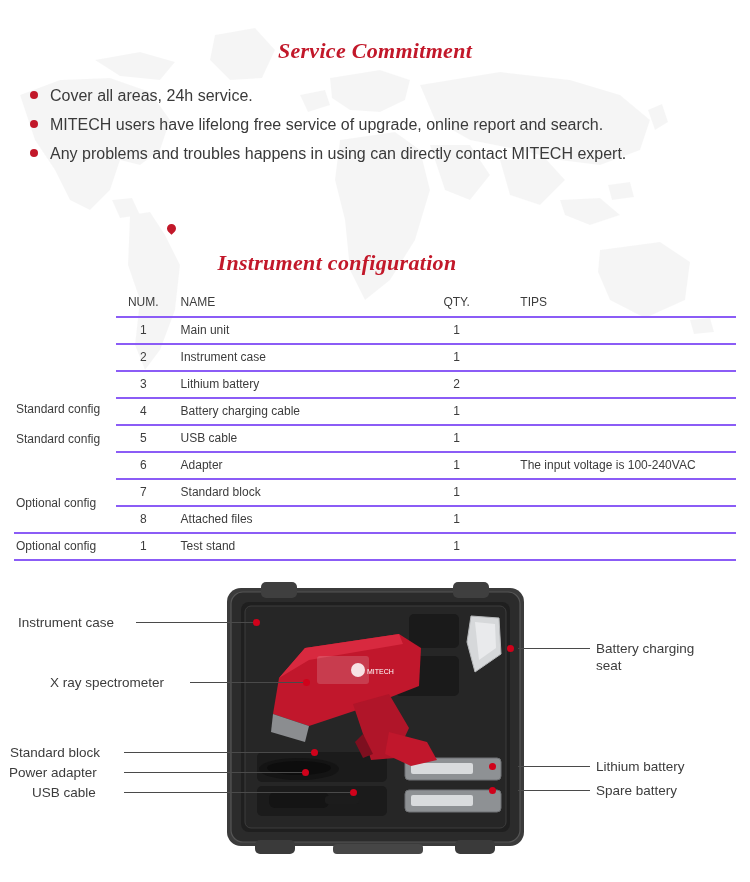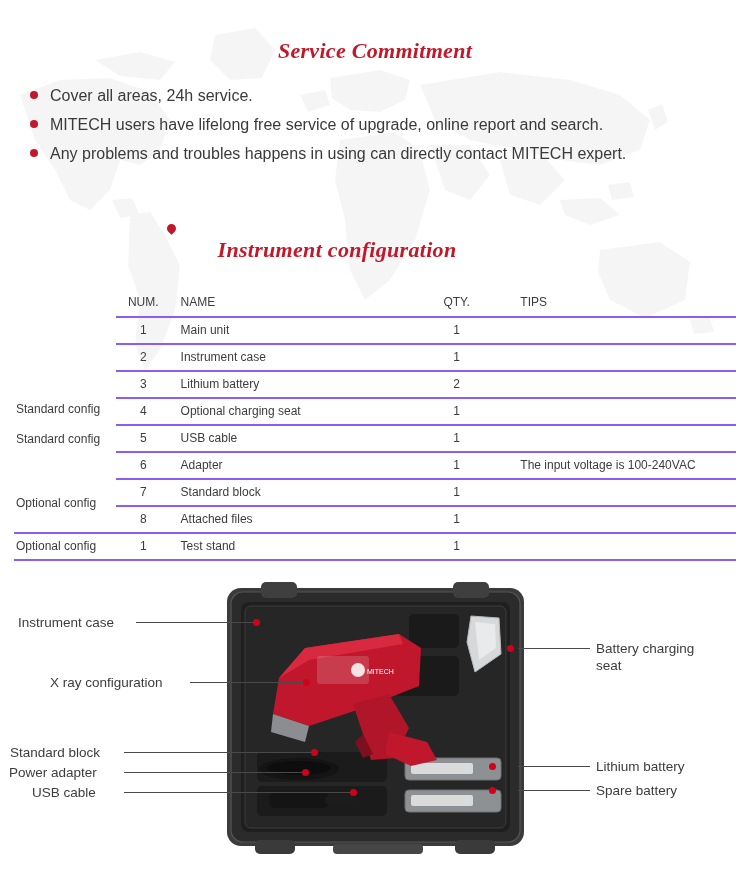--- a/index.html
+++ b/index.html
@@ -31,21 +31,21 @@
   .section-title {
     text-align: center;
     font-family: "Liberation Serif", serif;
     font-weight: bold;
     color: #c2182a;
     font-size: 22px;
     letter-spacing: 0.3px;
     font-style: italic;
   }
   #service-title { position: absolute; left: 0; top: 38px; width: 750px; }
-  #config-title  { position: absolute; left: 0; top: 237px; width: 674px; }
+  #config-title  { position: absolute; left: 0; top: 250px; width: 674px; }
 
   
   #service-list {
     position: absolute;
     left: 30px;
     top: 86px;
     width: 690px;
   }
   .bullet-row {
     display: flex;
@@ -223,21 +223,21 @@
     <tr>
       <td class="col-group no-border"></td>
       <td class="col-num">3</td>
       <td class="col-name">Lithium battery</td>
       <td class="col-qty">2</td>
       <td class="col-tips"></td>
     </tr>
     <tr>
       <td class="col-group no-border"></td>
       <td class="col-num">4</td>
-      <td class="col-name">Optional charging seat</td>
+      <td class="col-name">Battery charging cable</td>
       <td class="col-qty">1</td>
       <td class="col-tips"></td>
     </tr>
     <tr>
       <td class="col-group no-border">Standard config</td>
       <td class="col-num">5</td>
       <td class="col-name">USB cable</td>
       <td class="col-qty">1</td>
       <td class="col-tips"></td>
     </tr>
@@ -325,21 +325,21 @@
 
       <circle cx="145" cy="88" r="7" fill="#ffffff" opacity="0.85"></circle>
       <text x="154" y="92" font-family="Liberation Sans, sans-serif" font-size="7" fill="#ffffff">MITECH</text>
     </g>
   </svg>
 
   <div class="callout" style="left:18px; top:54px;">Instrument case</div>
   <div class="lead-line" style="left:136px; top:62px; width:120px;"></div>
   <div class="lead-dot" style="left:253px; top:59px;"></div>
 
-  <div class="callout" style="left:50px; top:114px;">X ray configuration</div>
+  <div class="callout" style="left:50px; top:114px;">X ray spectrometer</div>
   <div class="lead-line" style="left:190px; top:122px; width:118px;"></div>
   <div class="lead-dot" style="left:303px; top:119px;"></div>
 
   <div class="callout" style="left:10px; top:184px;">Standard block</div>
   <div class="lead-line" style="left:124px; top:192px; width:192px;"></div>
   <div class="lead-dot" style="left:311px; top:189px;"></div>
 
   <div class="callout" style="left:9px; top:204px;">Power adapter</div>
   <div class="lead-line" style="left:124px; top:212px; width:182px;"></div>
   <div class="lead-dot" style="left:302px; top:209px;"></div>

